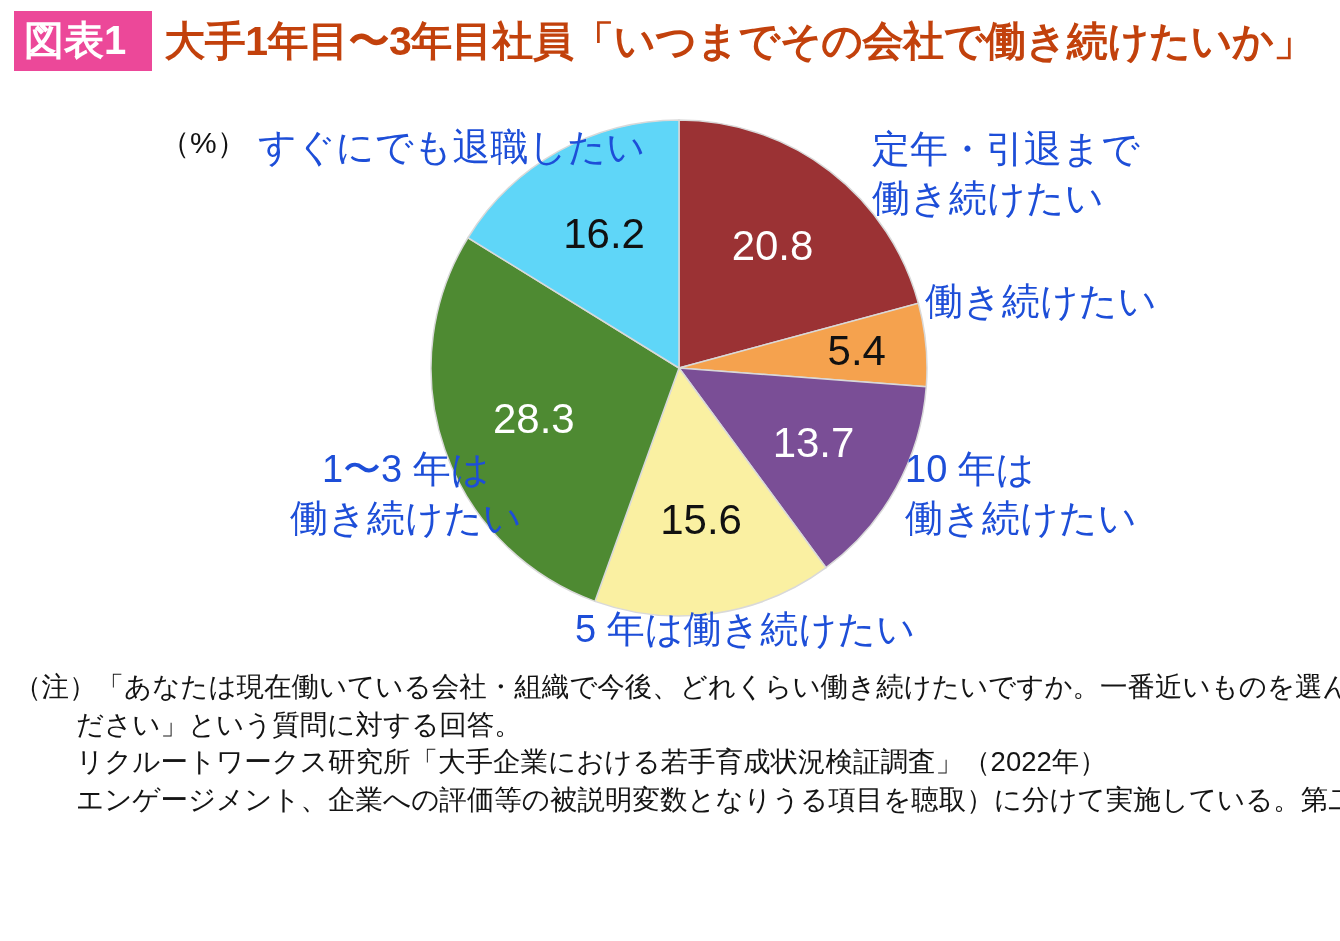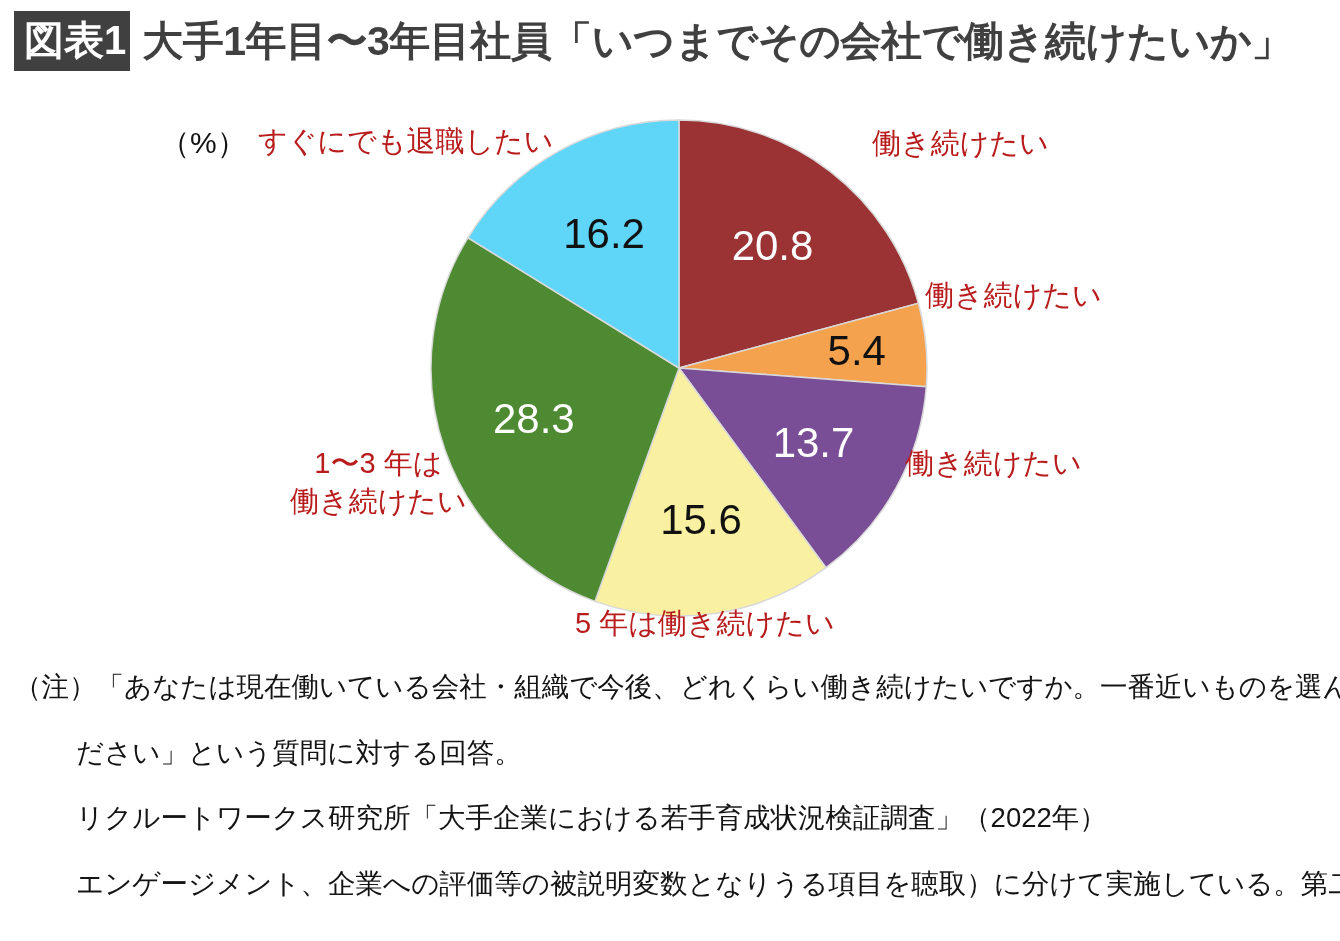--- a/index.html
+++ b/index.html
@@ -19,33 +19,33 @@
   
   #title-bar {
     position: absolute;
     left: 14px;
     top: 10px;
     height: 62px;
     display: flex;
     align-items: center;
   }
   #figure-badge {
-    background: #404040;
+    background: #ec4899;
     color: #ffffff;
     font-size: 40px;
     font-weight: bold;
     line-height: 1;
-    padding: 9px 4px 11px 10px;
+    padding: 9px 26px 11px 10px;
     letter-spacing: 0px;
     white-space: nowrap;
   }
   #title-text {
     font-size: 41px;
     font-weight: bold;
-    color: #404040;
+    color: #c2410c;
     margin-left: 12px;
     white-space: nowrap;
     letter-spacing: -0.5px;
   }
 
   
   #chart-area {
     position: absolute;
     left: 0;
     top: 95px;
@@ -53,23 +53,23 @@
     height: 565px;
   }
   #pie-svg {
     position: absolute;
     left: 0;
     top: 0;
   }
 
   .callout {
     position: absolute;
-    font-size: 29px;
+    font-size: 38px;
     line-height: 1.30;
-    color: #b91c1c;
+    color: #1d4ed8;
     white-space: nowrap;
     letter-spacing: 0px;
   }
   .callout.center { text-align: center; }
   .callout.left   { text-align: left; }
 
   #pct-unit {
     position: absolute;
     left: 160px;
     top: 28px;
@@ -92,21 +92,20 @@
     display: block;
     padding-left: 14px;
     text-indent: 0;
   }
   .note-line {
     display: block;
     white-space: nowrap;
   }
   .note-line.indent {
     padding-left: 62px;
-    margin-top: 28px;
   }
 </style>
 </head>
 <body>
 
 <div id="title-bar">
   <span id="figure-badge">図表1</span>
   <span id="title-text">大手1年目〜3年目社員「いつまでその会社で働き続けたいか」</span>
 </div>
 
@@ -127,28 +126,30 @@
         <text x="772.5" y="164.9" text-anchor="middle" font-size="42" font-family="&quot;Liberation Sans&quot;, &quot;DejaVu Sans&quot;, sans-serif" fill="#ffffff">20.8</text>
         <text x="856.8" y="270.2" text-anchor="middle" font-size="42" font-family="&quot;Liberation Sans&quot;, &quot;DejaVu Sans&quot;, sans-serif" fill="#111111">5.4</text>
         <text x="813.5" y="361.5" text-anchor="middle" font-size="42" font-family="&quot;Liberation Sans&quot;, &quot;DejaVu Sans&quot;, sans-serif" fill="#ffffff">13.7</text>
         <text x="701.1" y="439.2" text-anchor="middle" font-size="42" font-family="&quot;Liberation Sans&quot;, &quot;DejaVu Sans&quot;, sans-serif" fill="#111111">15.6</text>
         <text x="533.8" y="337.7" text-anchor="middle" font-size="42" font-family="&quot;Liberation Sans&quot;, &quot;DejaVu Sans&quot;, sans-serif" fill="#ffffff">28.3</text>
         <text x="604.1" y="152.7" text-anchor="middle" font-size="42" font-family="&quot;Liberation Sans&quot;, &quot;DejaVu Sans&quot;, sans-serif" fill="#111111">16.2</text>
       </g>
   </svg>
 
   <div class="callout left" style="left:872px; top:30px;">
+    <div>定年・引退まで</div>
     <div>働き続けたい</div>
   </div>
 
   <div class="callout left" style="left:925px; top:182px;">
     <div>働き続けたい</div>
   </div>
 
   <div class="callout left" style="left:905px; top:350px;">
+    <div>10 年は</div>
     <div>働き続けたい</div>
   </div>
 
   <div class="callout center" style="left:575px; top:510px;">
     <div>5 年は働き続けたい</div>
   </div>
 
   <div class="callout center" style="left:290px; top:350px;">
     <div>1〜3 年は</div>
     <div>働き続けたい</div>

